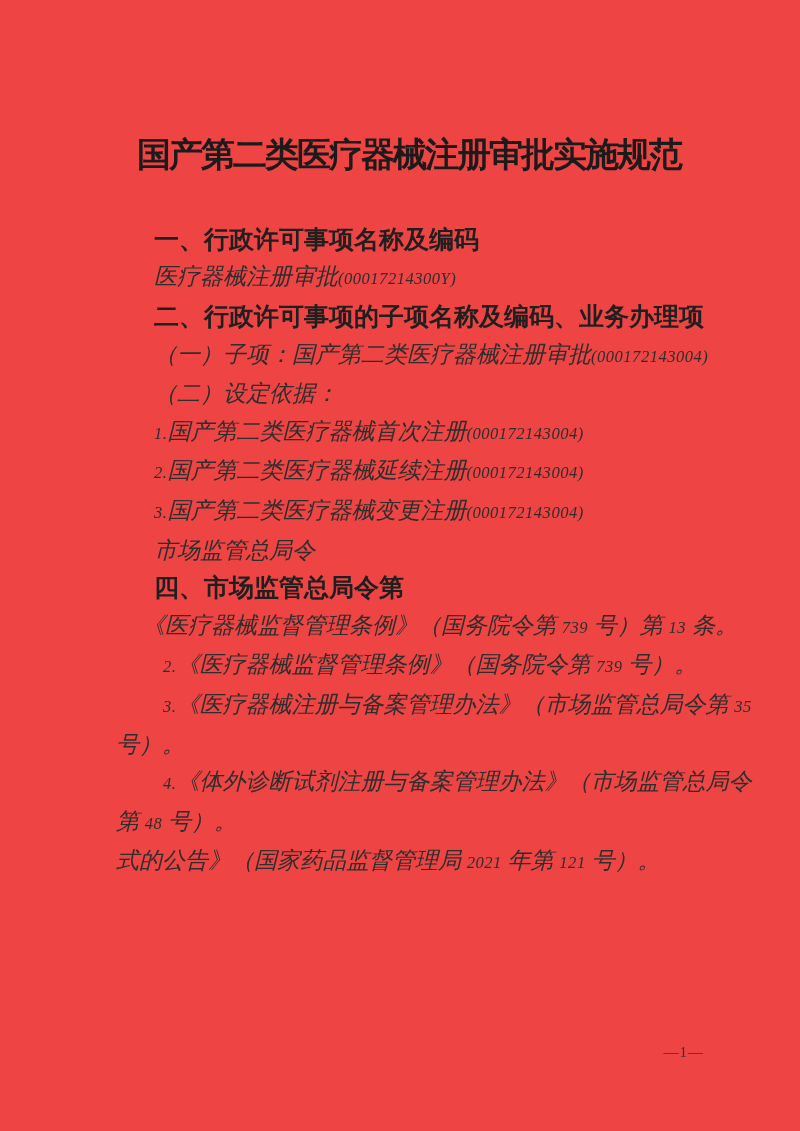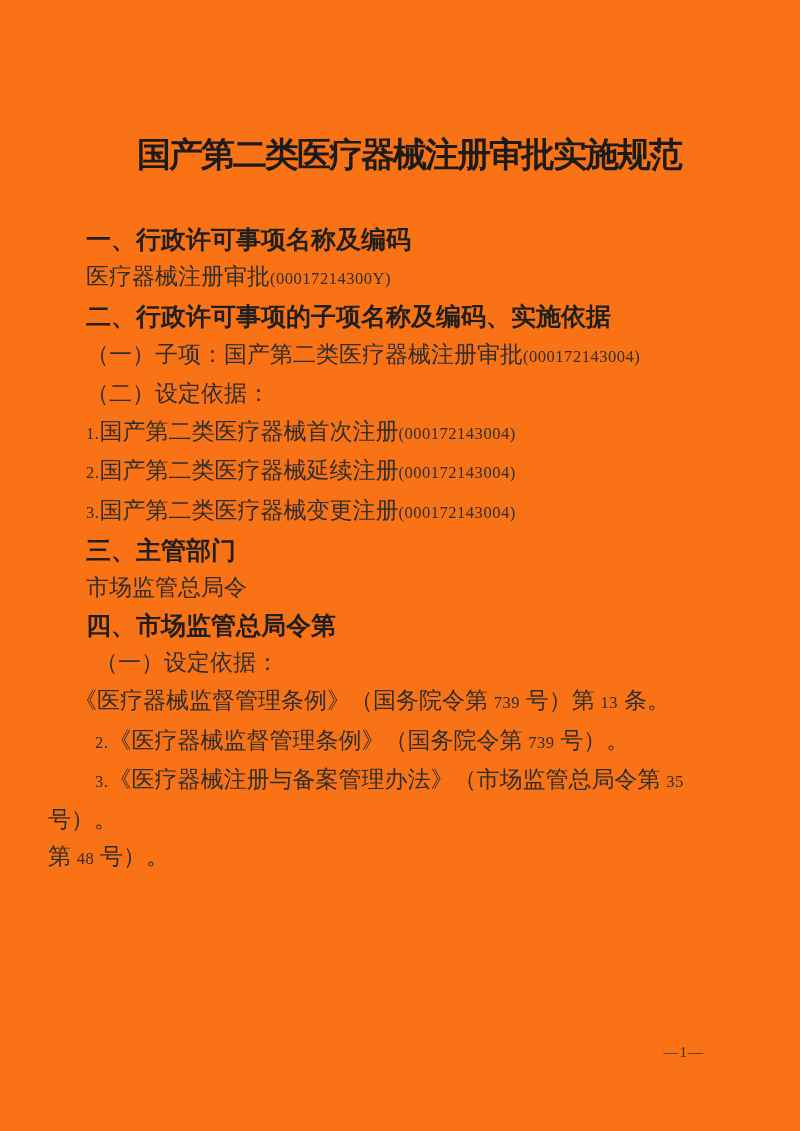--- a/index.html
+++ b/index.html
@@ -4,55 +4,56 @@
 <style>
   html, body {
     margin: 0;
     padding: 0;
     background: #ffffff;
   }
   .page {
     position: relative;
     width: 800px;
     height: 1131px;
-    background: #f97316;
+    background: #ef4444;
     overflow: hidden;
     font-family: "Liberation Serif", "DejaVu Serif", serif;
   }
   .doc-title {
     margin: 134px 94px 46px 112px;
     width: 594px;
     text-align: center;
     font-family: "Liberation Sans", "DejaVu Sans", sans-serif;
     font-weight: bold;
     font-size: 34px;
     letter-spacing: -2px;
     line-height: 1.2;
     color: #1b1b1b;
     white-space: nowrap;
   }
   .doc-body {
-    margin-left: 48px;
+    margin-left: 116px;
     width: 594px;
   }
   .line {
     line-height: 37.6px;
     white-space: nowrap;
   }
   .line.heading {
     font-family: "Liberation Sans", "DejaVu Sans", sans-serif;
     font-weight: bold;
     font-size: 25px;
     color: #1f1f1f;
   }
   .line.body {
     font-family: "Liberation Serif", "DejaVu Serif", serif;
     font-weight: normal;
     font-size: 23px;
     color: #2e2e2e;
+    font-style: italic;
   }
   .i0 { padding-left: 0; }
   .i1 { padding-left: 38px; }
   .i2 { padding-left: 47px; }
   .i3 { padding-left: 26px; }
   .lat {
     font-family: "Liberation Serif", "DejaVu Serif", serif;
     font-size: 0.72em;
     letter-spacing: 0.5px;
   }
@@ -68,31 +69,31 @@
 </style>
 </head>
 <body>
 
 <div class="page">
   <h1 class="doc-title">国产第二类医疗器械注册审批实施规范</h1>
 
   <div class="doc-body" id="doc-body">
       <div class="line heading i1">一、行政许可事项名称及编码</div>
       <div class="line body i1">医疗器械注册审批<span class="lat">(00017214300Y)</span></div>
-      <div class="line heading i1">二、行政许可事项的子项名称及编码、实施依据</div>
+      <div class="line heading i1">二、行政许可事项的子项名称及编码、业务办理项</div>
       <div class="line body i1">（一）子项：国产第二类医疗器械注册审批<span class="lat">(000172143004)</span></div>
       <div class="line body i1">（二）设定依据：</div>
       <div class="line body i1"><span class="lat">1.</span>国产第二类医疗器械首次注册<span class="lat">(000172143004)</span></div>
       <div class="line body i1"><span class="lat">2.</span>国产第二类医疗器械延续注册<span class="lat">(000172143004)</span></div>
       <div class="line body i1"><span class="lat">3.</span>国产第二类医疗器械变更注册<span class="lat">(000172143004)</span></div>
-      <div class="line heading i1">三、主管部门</div>
       <div class="line body i1">市场监管总局令</div>
       <div class="line heading i1">四、市场监管总局令第</div>
-      <div class="line body i2">（一）设定依据：</div>
       <div class="line body i3">《医疗器械监督管理条例》（国务院令第 <span class="lat">739</span> 号）第 <span class="lat">13</span> 条。</div>
       <div class="line body i2"><span class="lat">2.</span>《医疗器械监督管理条例》（国务院令第 <span class="lat">739</span> 号）。</div>
       <div class="line body i2"><span class="lat">3.</span>《医疗器械注册与备案管理办法》（市场监管总局令第 <span class="lat">35</span></div>
       <div class="line body i0">号）。</div>
+      <div class="line body i2"><span class="lat">4.</span>《体外诊断试剂注册与备案管理办法》（市场监管总局令</div>
       <div class="line body i0">第 <span class="lat">48</span> 号）。</div>
+      <div class="line body i0">式的公告》（国家药品监督管理局 <span class="lat">2021</span> 年第 <span class="lat">121</span> 号）。</div>
     </div>
 
   <div class="page-number">—1—</div>
 </div>
 
 </body></html>

